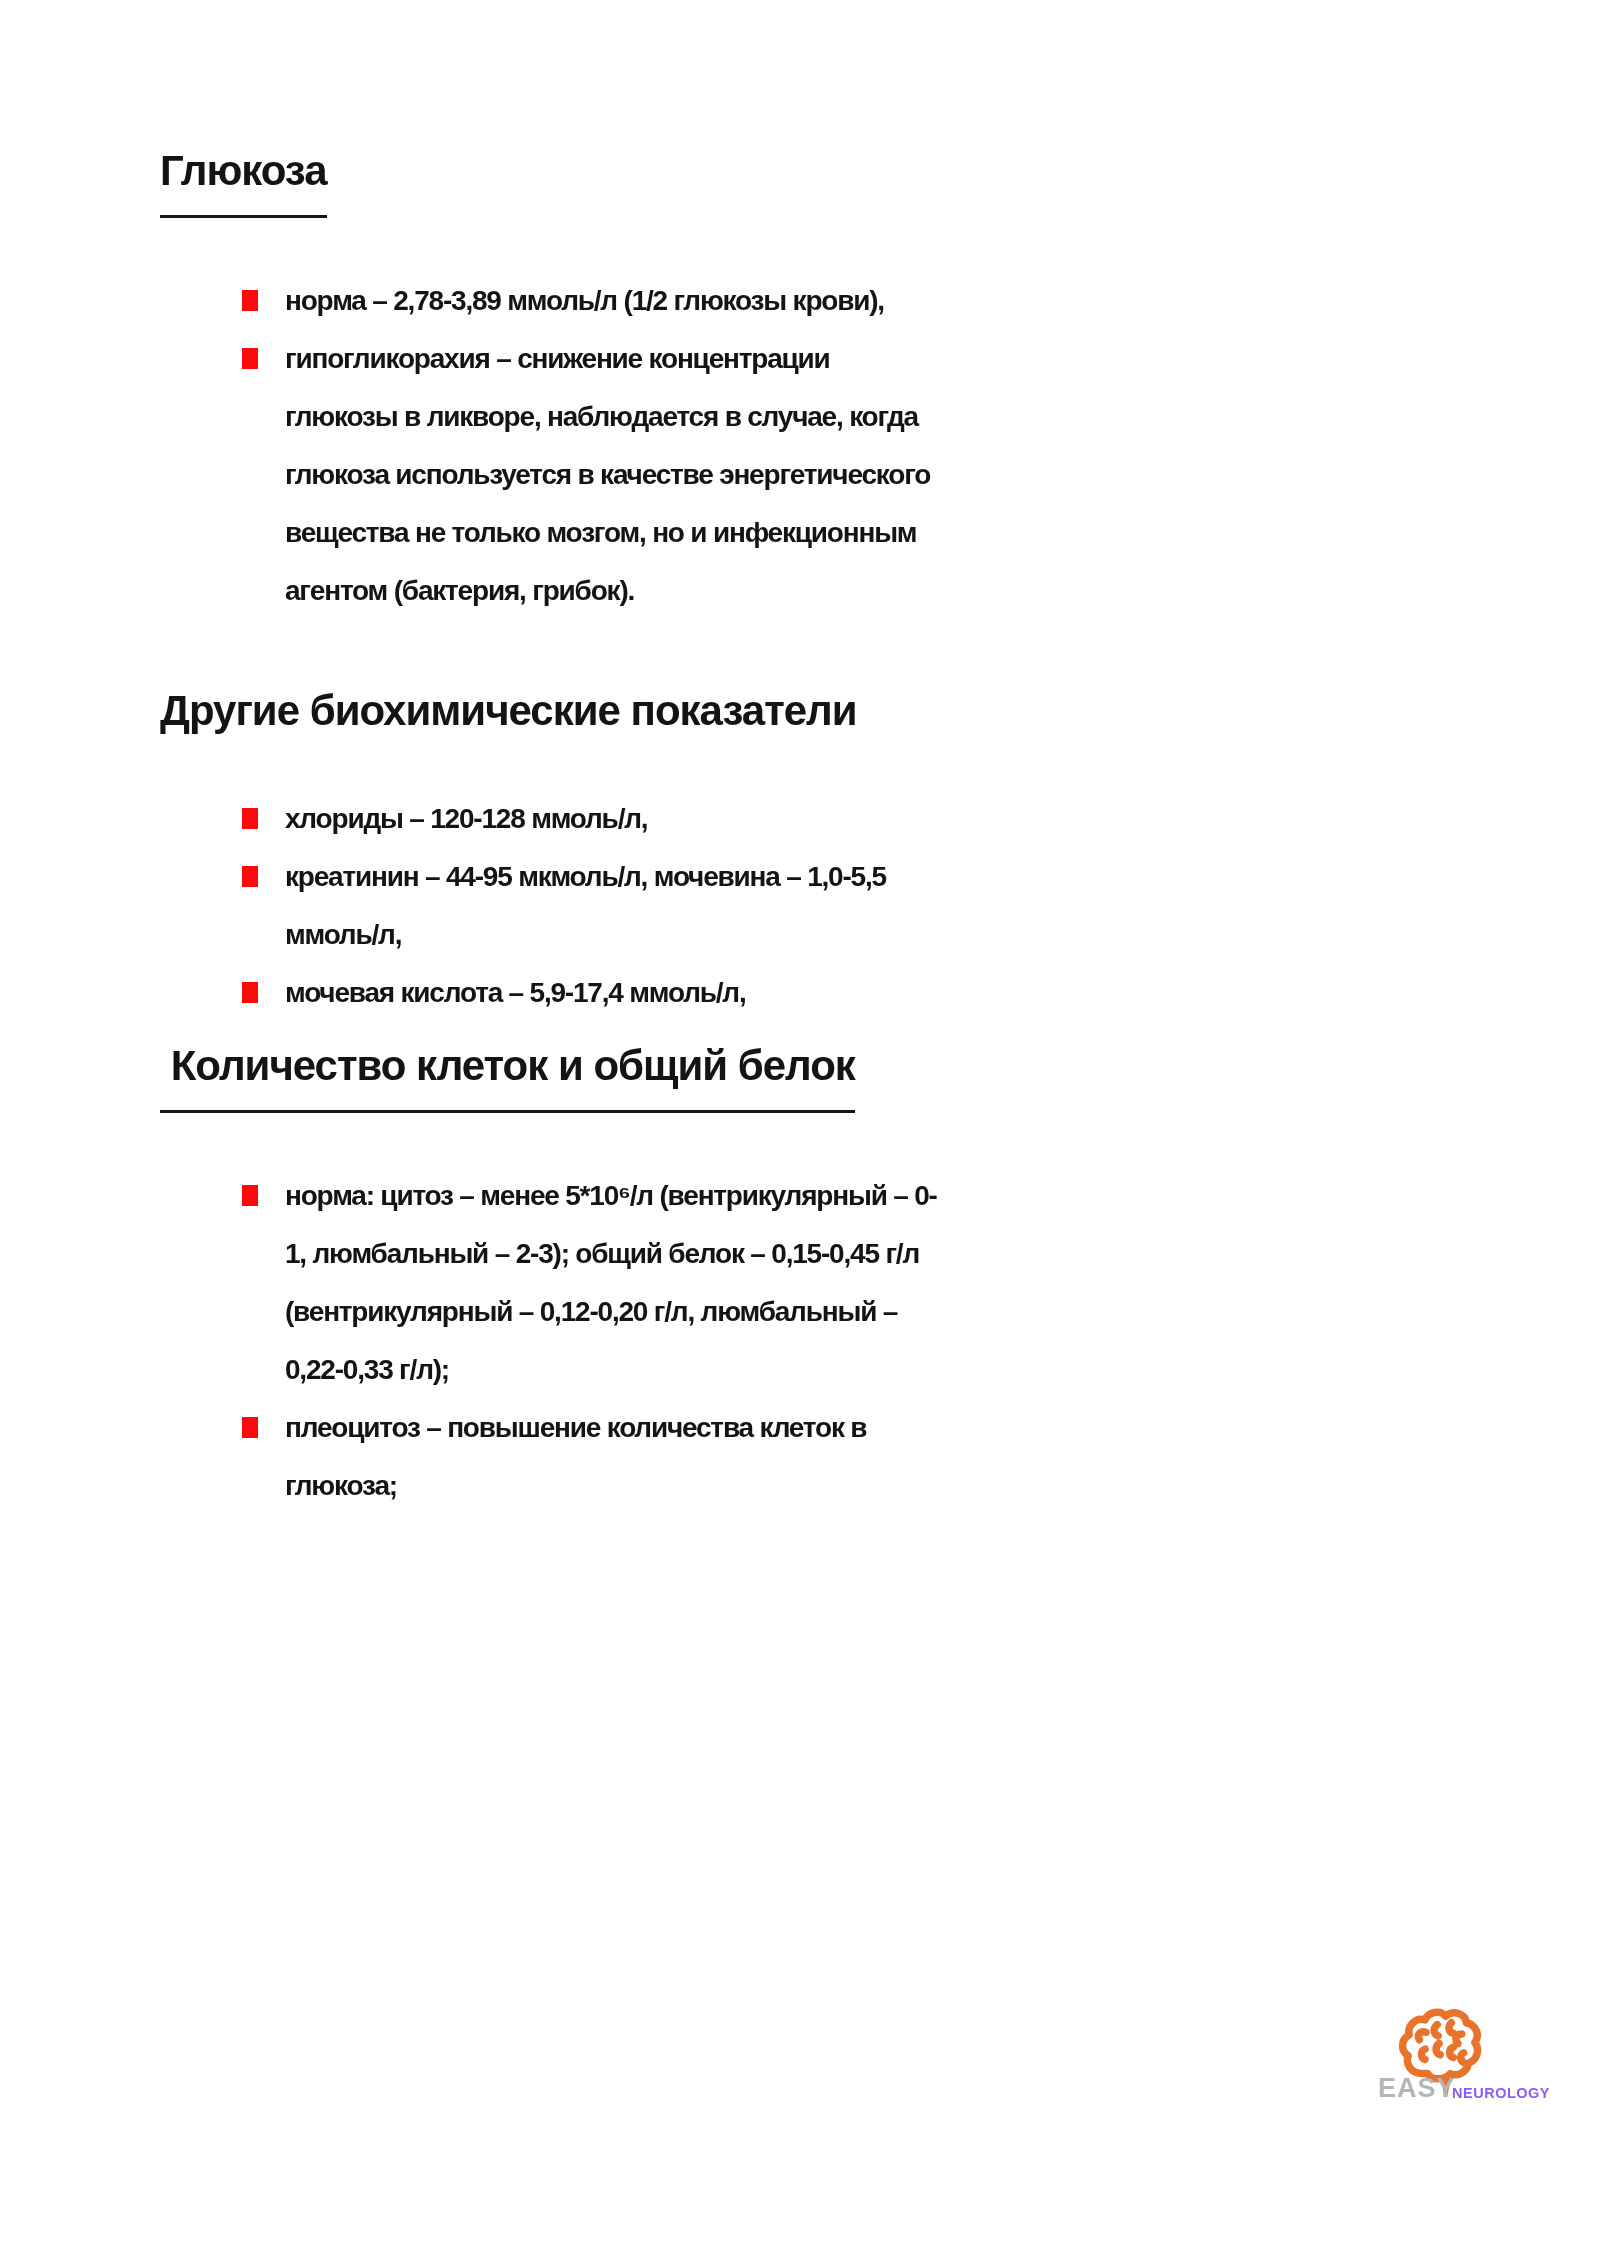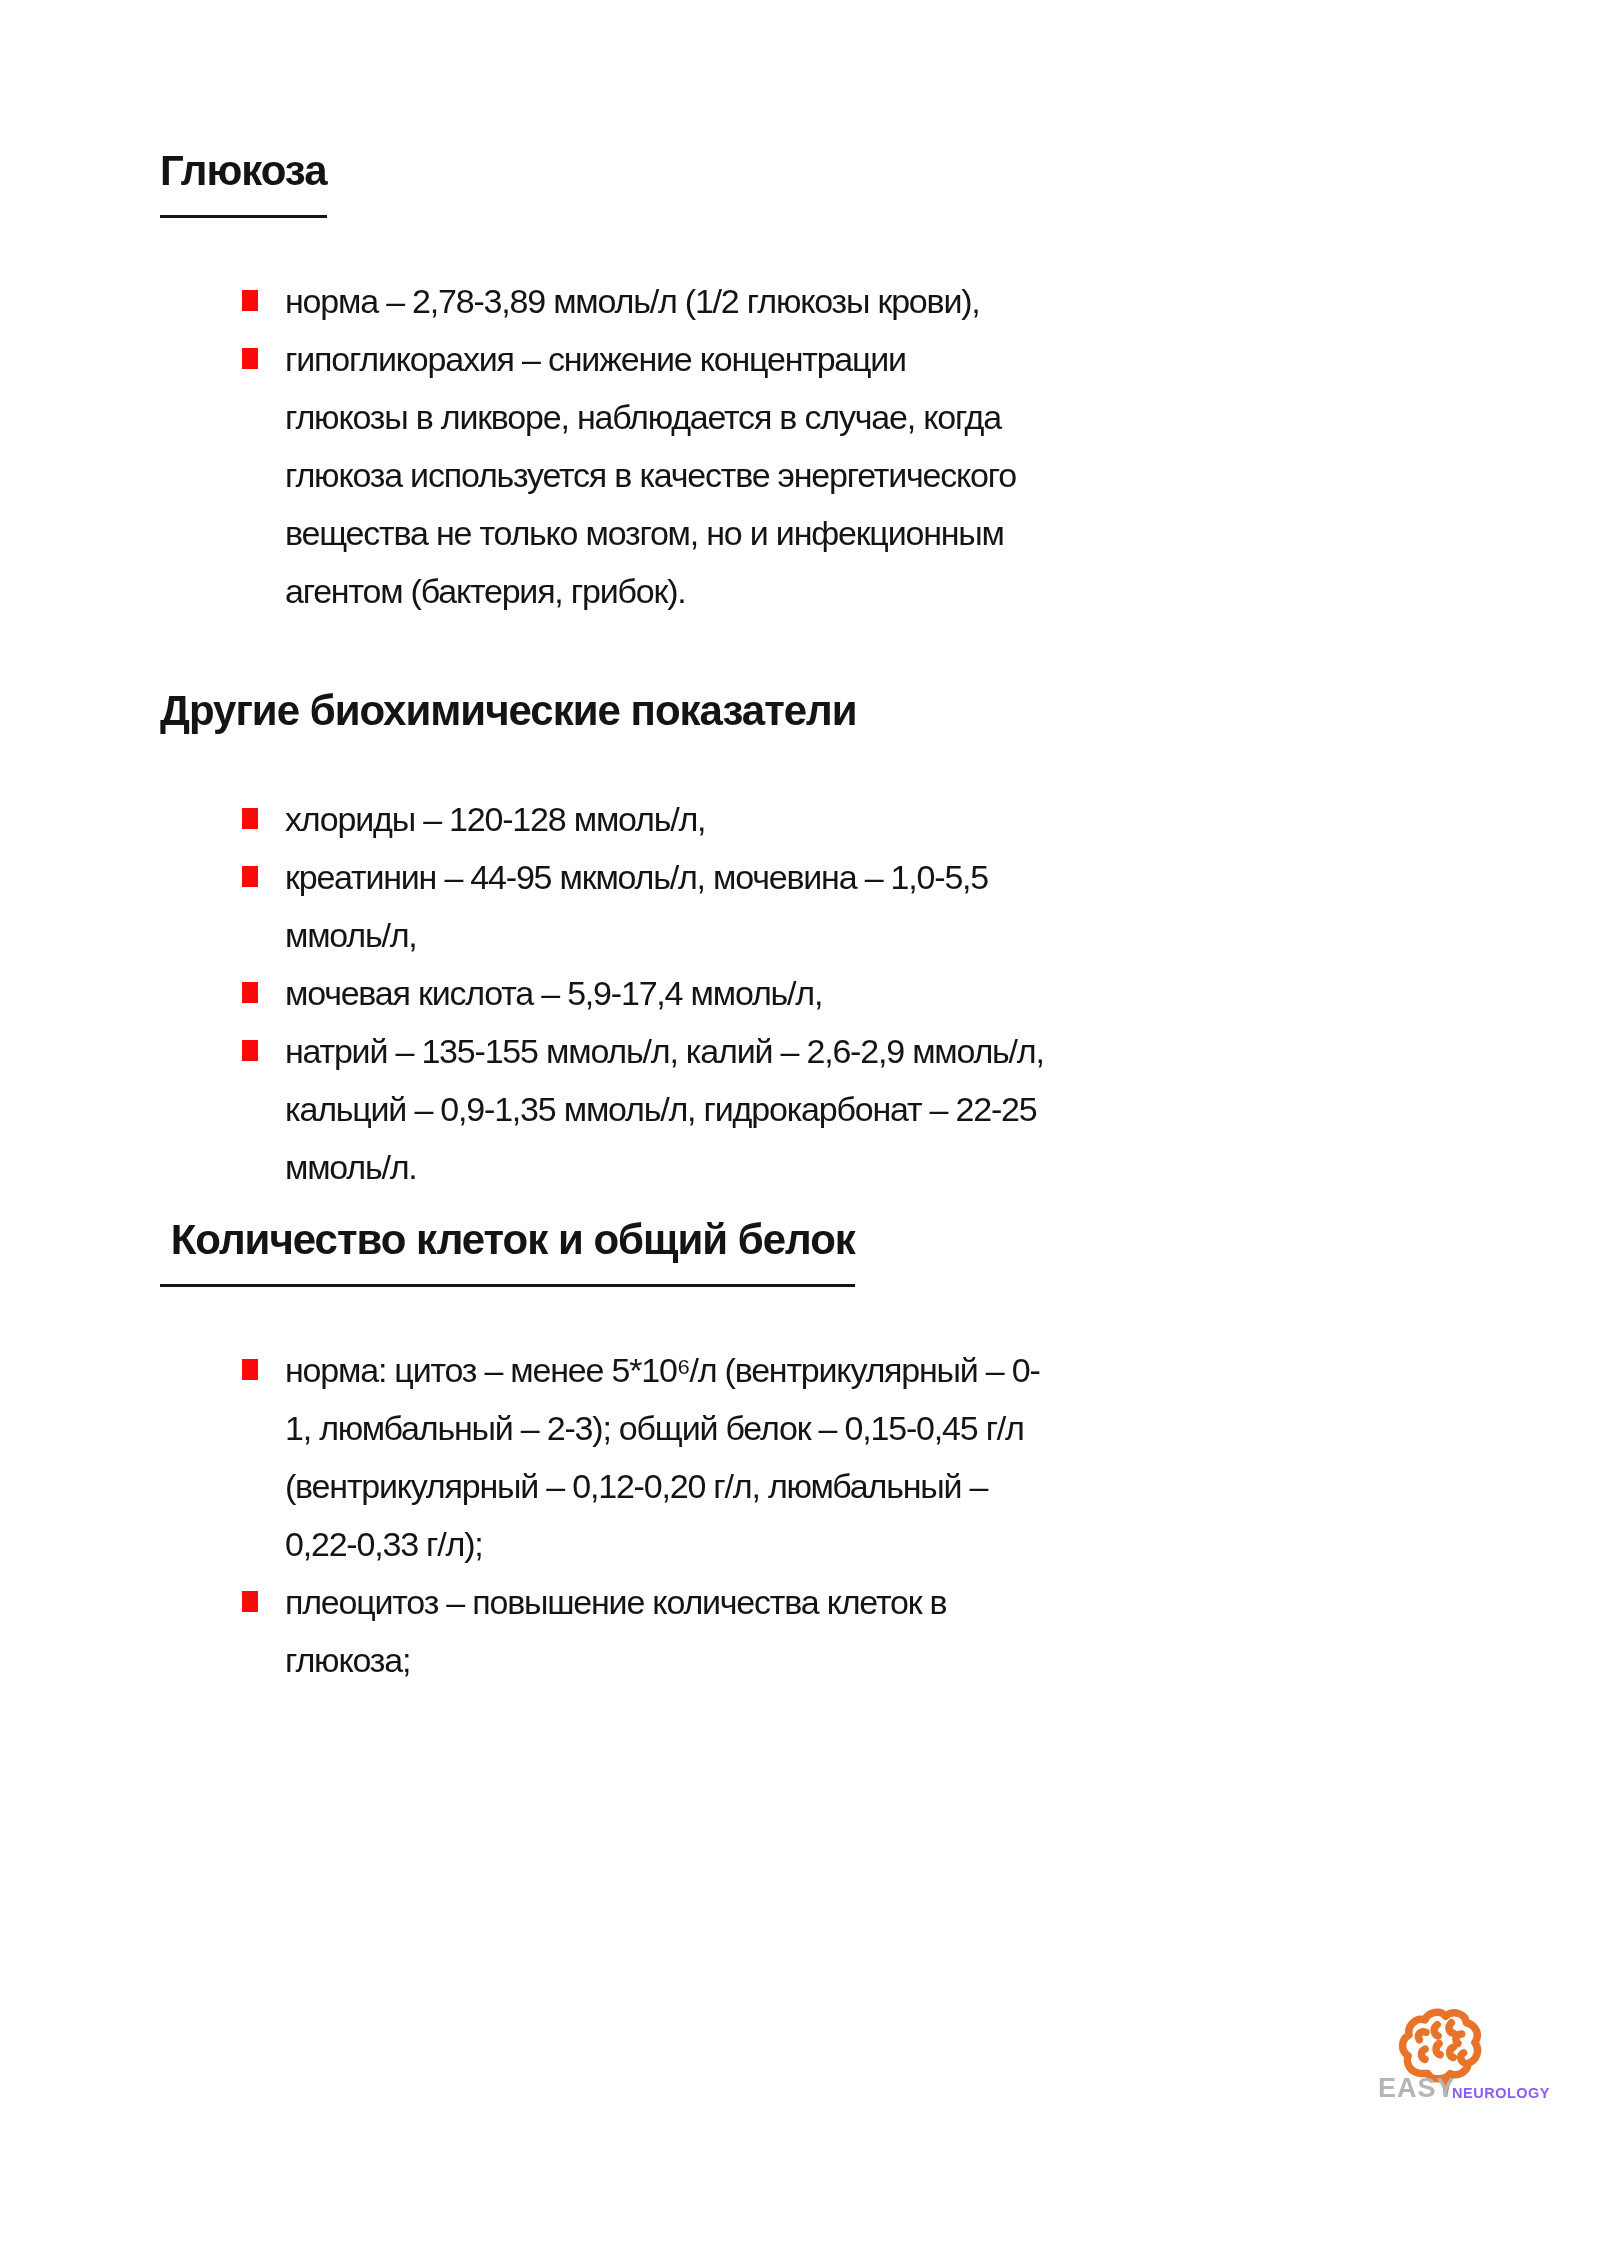--- a/index.html
+++ b/index.html
@@ -39,22 +39,22 @@
   h2.mt-a { margin-top: 66px; }
   h2.mt-b { margin-top: 19px; }
   ul.section-list {
     list-style: none;
     margin: 54px 0 0 0;
     padding: 0;
   }
   ul.section-list li {
     position: relative;
     padding-left: 125px;
-    font-size: 34px;
-    font-weight: 400;
+    font-size: 28px;
+    font-weight: 700;
     letter-spacing: -1.2px;
     line-height: 58px;
   }
   .bullet {
     position: absolute;
     left: 82px;
     top: 18px;
     width: 16px;
     height: 21px;
     background: #fa0a0a;
@@ -123,26 +123,20 @@
     </li>
     <li>
       <span class="bullet"></span>
       <div class="line">креатинин – 44-95 мкмоль/л, мочевина – 1,0-5,5</div>
       <div class="line">ммоль/л,</div>
     </li>
     <li>
       <span class="bullet"></span>
       <div class="line">мочевая кислота – 5,9-17,4 ммоль/л,</div>
     </li>
-    <li>
-      <span class="bullet"></span>
-      <div class="line">натрий – 135-155 ммоль/л, калий – 2,6-2,9 ммоль/л,</div>
-      <div class="line">кальций – 0,9-1,35 ммоль/л, гидрокарбонат – 22-25</div>
-      <div class="line">ммоль/л.</div>
-    </li>
   </ul>
 
   <h2 class="underlined mt-b"><span> Количество клеток и общий белок</span></h2>
   <ul class="section-list">
     <li>
       <span class="bullet"></span>
       <div class="line">норма: цитоз – менее 5*10⁶/л (вентрикулярный – 0-</div>
       <div class="line">1, люмбальный – 2-3); общий белок – 0,15-0,45 г/л</div>
       <div class="line">(вентрикулярный – 0,12-0,20 г/л, люмбальный –</div>
       <div class="line">0,22-0,33 г/л);</div>

